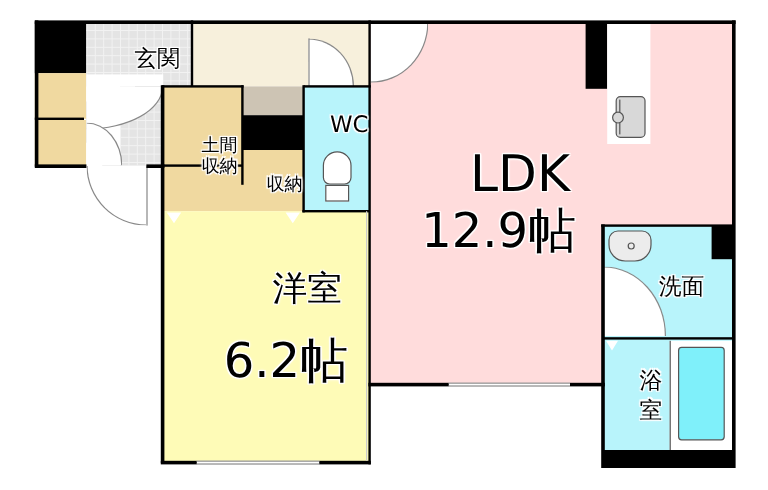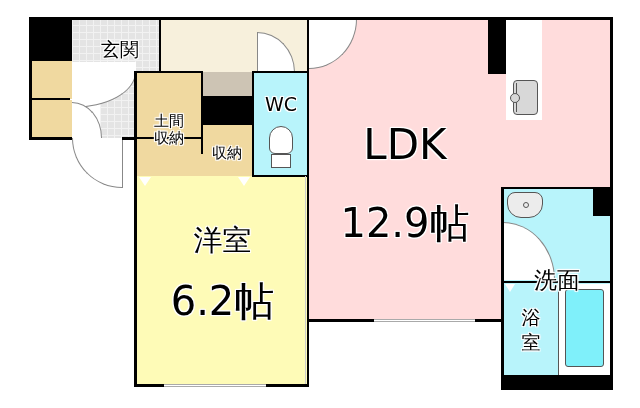--- a/index.html
+++ b/index.html
@@ -1,21 +1,21 @@
 <!DOCTYPE html>
 <html><head>
 <meta charset="utf-8">
 <style>
   html, body { margin:0; padding:0; background:#ffffff; }
   body { width:640px; height:408px; position:relative; overflow:hidden; font-family:"DejaVu Sans", sans-serif; }
   .abs { position:absolute; box-sizing:border-box; }
   .tile { background-color:#e4e4e4;
     background-image: linear-gradient(#f2f2f2 1px, transparent 1px), linear-gradient(90deg, #f2f2f2 1px, transparent 1px);
     background-size: 7px 7px; }
-  .label { position:absolute; color:#000; font-weight:normal; text-align:center; line-height:1;
+  .label { position:absolute; color:#000; font-weight:normal; text-align:right; line-height:1;
     text-shadow: 0 0 2px #fff, 0 0 2px #fff, 0 0 3px #fff, 1px 1px 0 #fff, -1px -1px 0 #fff, 1px -1px 0 #fff, -1px 1px 0 #fff; }
   .wall { background:#000; position:absolute; }
   .thin { background:#000; position:absolute; }
   .tri { position:absolute; width:0; height:0; border-left:6px solid transparent; border-right:6px solid transparent; border-top:9px solid #fff; }
   .tri::after { content:""; }
 </style>
 </head>
 <body>
 
 <div class="abs" style="left:29px;top:18px;width:43px;height:43px;background:#000;"></div>
@@ -123,23 +123,23 @@
 <div class="label" style="left:140px;top:86px;width:58px;font-size:15px;line-height:17px;margin-top:27px;">
   <div>土間</div>
   <div>収納</div>
 </div>
 
 <div class="label" style="left:202px;top:146px;width:50px;font-size:15px;">収納</div>
 
 <div class="label" style="left:255px;top:95px;width:52px;font-size:19px;">WC</div>
 
 <div class="label" style="left:335px;top:124px;width:140px;font-size:42px;">LDK</div>
-<div class="label" style="left:330px;top:173px;width:150px;font-size:40px;margin-top:30px;">12.9帖</div>
+<div class="label" style="left:330px;top:173px;width:150px;font-size:40px;">12.9帖</div>
 
 <div class="label" style="left:160px;top:226px;width:125px;font-size:29px;">洋室</div>
 <div class="label" style="left:155px;top:281px;width:135px;font-size:40px;">6.2帖</div>
 
-<div class="label" style="left:527px;top:230px;width:60px;font-size:23px;margin-top:39px;">洗面</div>
+<div class="label" style="left:527px;top:230px;width:60px;font-size:19px;">洗面</div>
 
 <div class="label" style="left:510px;top:305px;width:42px;font-size:19px;line-height:25px;">
   <div>浴</div>
   <div>室</div>
 </div>
 
 </body></html>

